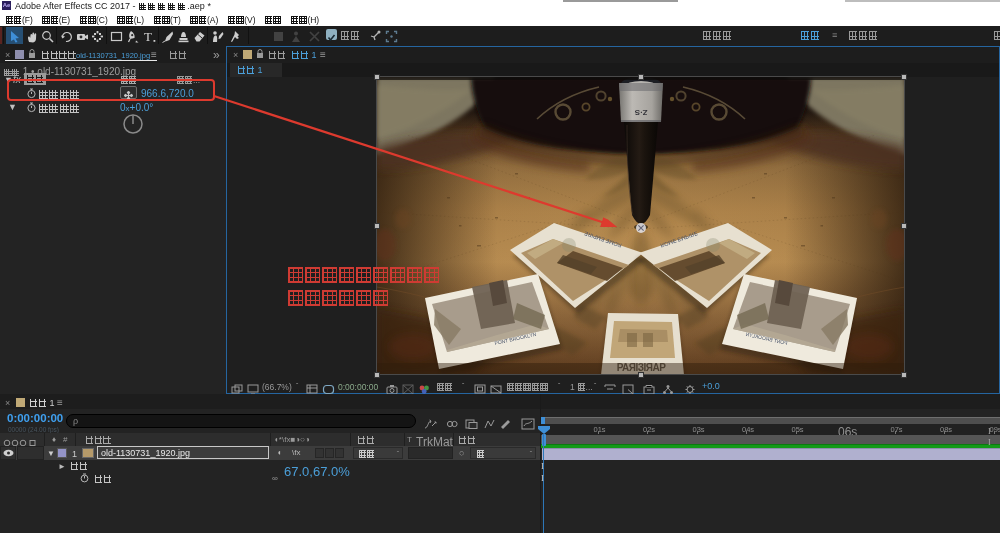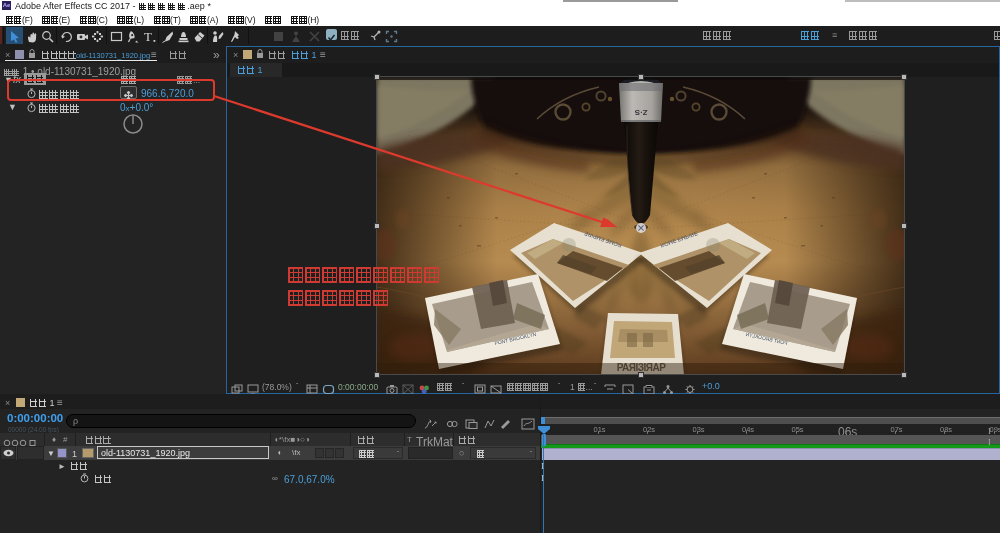--- a/index.html
+++ b/index.html
@@ -295,21 +295,21 @@
 <path d="M4.4 4.4 L9.6 9.6 M9.6 4.4 L4.4 9.6" stroke="#666678" stroke-width="1.1"></path>
 </svg>
 <div class="abs" style="left:231px;top:381px;width:12px;height:11px"><svg width="12" height="11">
       <rect x="1" y="3" width="7" height="6" stroke="#9a9a9a" fill="none"></rect>
       <rect x="4" y="1" width="7" height="6" stroke="#9a9a9a" fill="none"></rect>
     </svg></div>
 <div class="abs" style="left:247px;top:381px;width:12px;height:11px"><svg width="12" height="11">
       <rect x="1" y="1" width="10" height="7" stroke="#9a9a9a" fill="none"></rect>
       <path d="M4 10 H8" stroke="#9a9a9a"></path>
     </svg></div>
-<div class="t" style="left:262px;top:382px;font-size:8.5px;color:#9a9a9a">(78.0%)</div>
+<div class="t" style="left:262px;top:382px;font-size:8.5px;color:#9a9a9a">(66.7%)</div>
 <div class="t" style="left:296px;top:382px;font-size:7px;color:#9a9a9a">ˇ</div>
 <div class="abs" style="left:306px;top:381px;width:12px;height:11px"><svg width="12" height="11">
       <rect x="1" y="1" width="10" height="8" stroke="#9a9a9a" fill="none"></rect>
       <path d="M1 4 H11 M4 1 V9" stroke="#9a9a9a"></path>
     </svg></div>
 <div class="abs" style="left:322px;top:381px;width:12px;height:11px"><svg width="13" height="11">
       <rect x="1.5" y="1.5" width="10" height="8" rx="3" stroke="#7ea7c2" fill="none" stroke-width="1.2"></rect>
     </svg></div>
 <div class="t" style="left:338px;top:382px;font-size:8.5px;color:#8aa98a">0:00:00:00</div>
 <div class="abs" style="left:386px;top:381px;width:12px;height:11px"><svg width="12" height="11">
@@ -484,21 +484,21 @@
 <div class="t" style="left:459px;top:448px;font-size:9px;color:#999">○</div>
 <div class="abs" style="left:470px;top:447px;width:66px;height:12px;background:#3a3a3a;border:1px solid #2a2a2a;color:#ccc;font-size:8.5px;line-height:12px;padding-left:5px"><i class="z"></i><span style="float:right;margin-right:3px;font-size:7px;color:#999">ˇ</span></div>
 <div class="t" style="left:58px;top:462px;font-size:8px;color:#bbb">►</div>
 <div class="t" style="left:70px;top:461px;font-size:9px;color:#c5c5c5"><i class="z"></i><i class="z"></i></div>
 <div class="t" style="left:80px;top:473px;font-size:9px"><svg width="9" height="10" style="vertical-align:-2px">
       <circle cx="4.5" cy="5.5" r="3.4" stroke="#b5b5b5" fill="none"></circle>
       <path d="M3 1 H6 M4.5 5.5 V3" stroke="#b5b5b5"></path>
     </svg></div>
 <div class="t" style="left:94px;top:474px;font-size:9px;color:#c5c5c5"><i class="z"></i><i class="z"></i></div>
 <div class="t" style="left:272px;top:474px;font-size:8px;color:#999">∞</div>
-<div class="t" style="left:284px;top:474px;font-size:10px;color:#4b9fd9">67.0,67.0%</div>
+<div class="t" style="left:284px;top:464px;font-size:13px;color:#4b9fd9">67.0,67.0%</div>
 <div class="abs" style="left:540px;top:394px;width:1px;height:139px;background:#1a1a1a"></div>
 <div class="abs" style="left:541px;top:417px;width:459px;height:7px;background:#4e4e4e;border-top:1px solid #6e6e6e"></div>
 <div class="abs" style="left:541px;top:417px;width:4px;height:7px;background:#3f8fd6"></div>
 <div class="abs" style="left:541px;top:424px;width:459px;height:11px;background:#212121"></div>
 <div class="t" style="left:593.5px;top:425px;font-size:7.5px;color:#8e8e8e">01s</div>
 <div class="abs" style="left:597.5px;top:431px;width:1px;height:3px;background:#777"></div>
 <div class="t" style="left:643.0px;top:425px;font-size:7.5px;color:#8e8e8e">02s</div>
 <div class="abs" style="left:647.0px;top:431px;width:1px;height:3px;background:#777"></div>
 <div class="t" style="left:692.5px;top:425px;font-size:7.5px;color:#8e8e8e">03s</div>
 <div class="abs" style="left:696.5px;top:431px;width:1px;height:3px;background:#777"></div>

